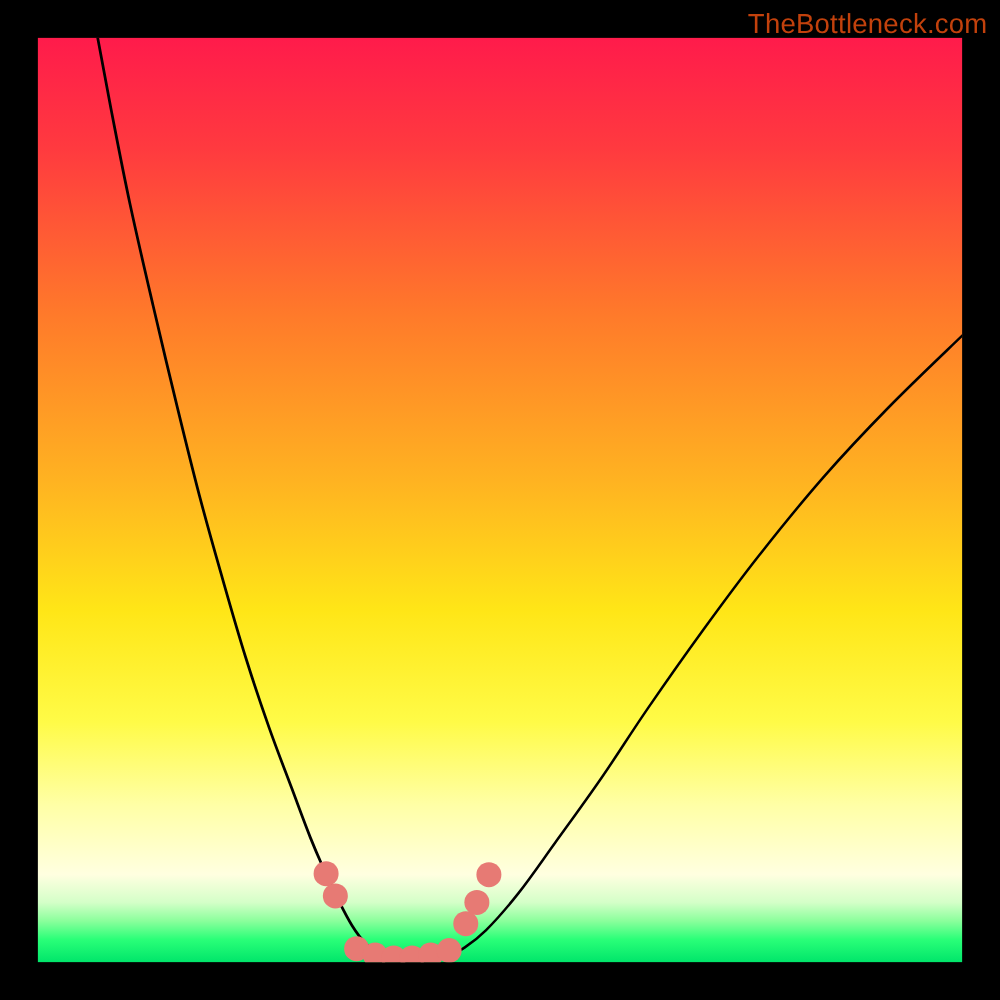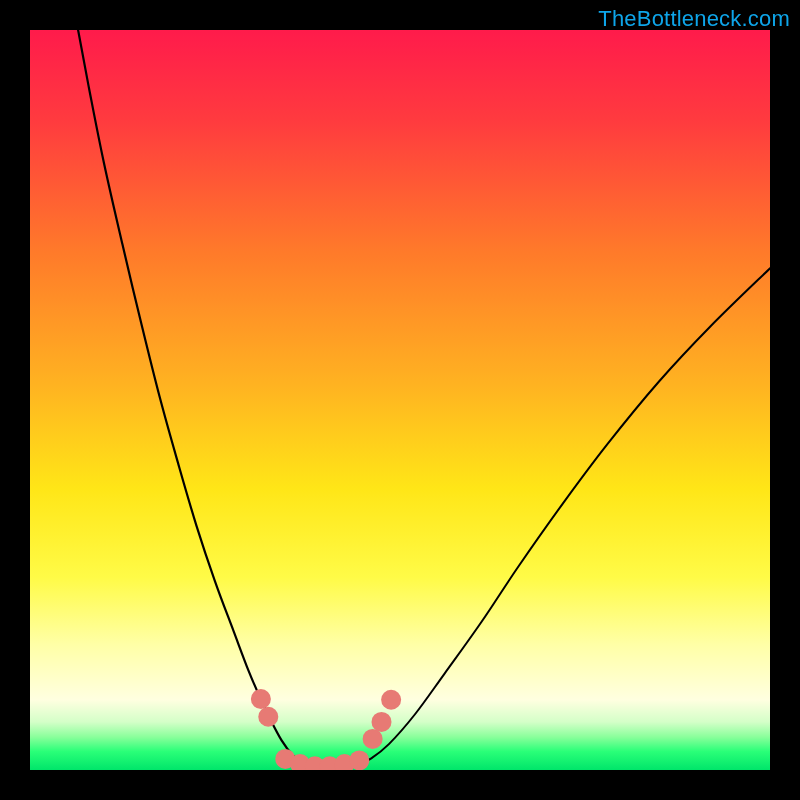--- a/index.html
+++ b/index.html
@@ -21,21 +21,21 @@
     left: 30px;
     top: 30px;
     width: 740px;
     height: 740px;
     overflow: hidden;
   }
   .watermark {
     position: absolute;
     top: 6px;
     right: 10px;
-    color: #0ea5e9;
+    color: #c2410c;
     font-size: 22px;
     font-family: Arial, sans-serif;
     letter-spacing: 0.2px;
     z-index: 5;
   }
   svg { display: block; }
 </style>
 </head>
 <body>
 

